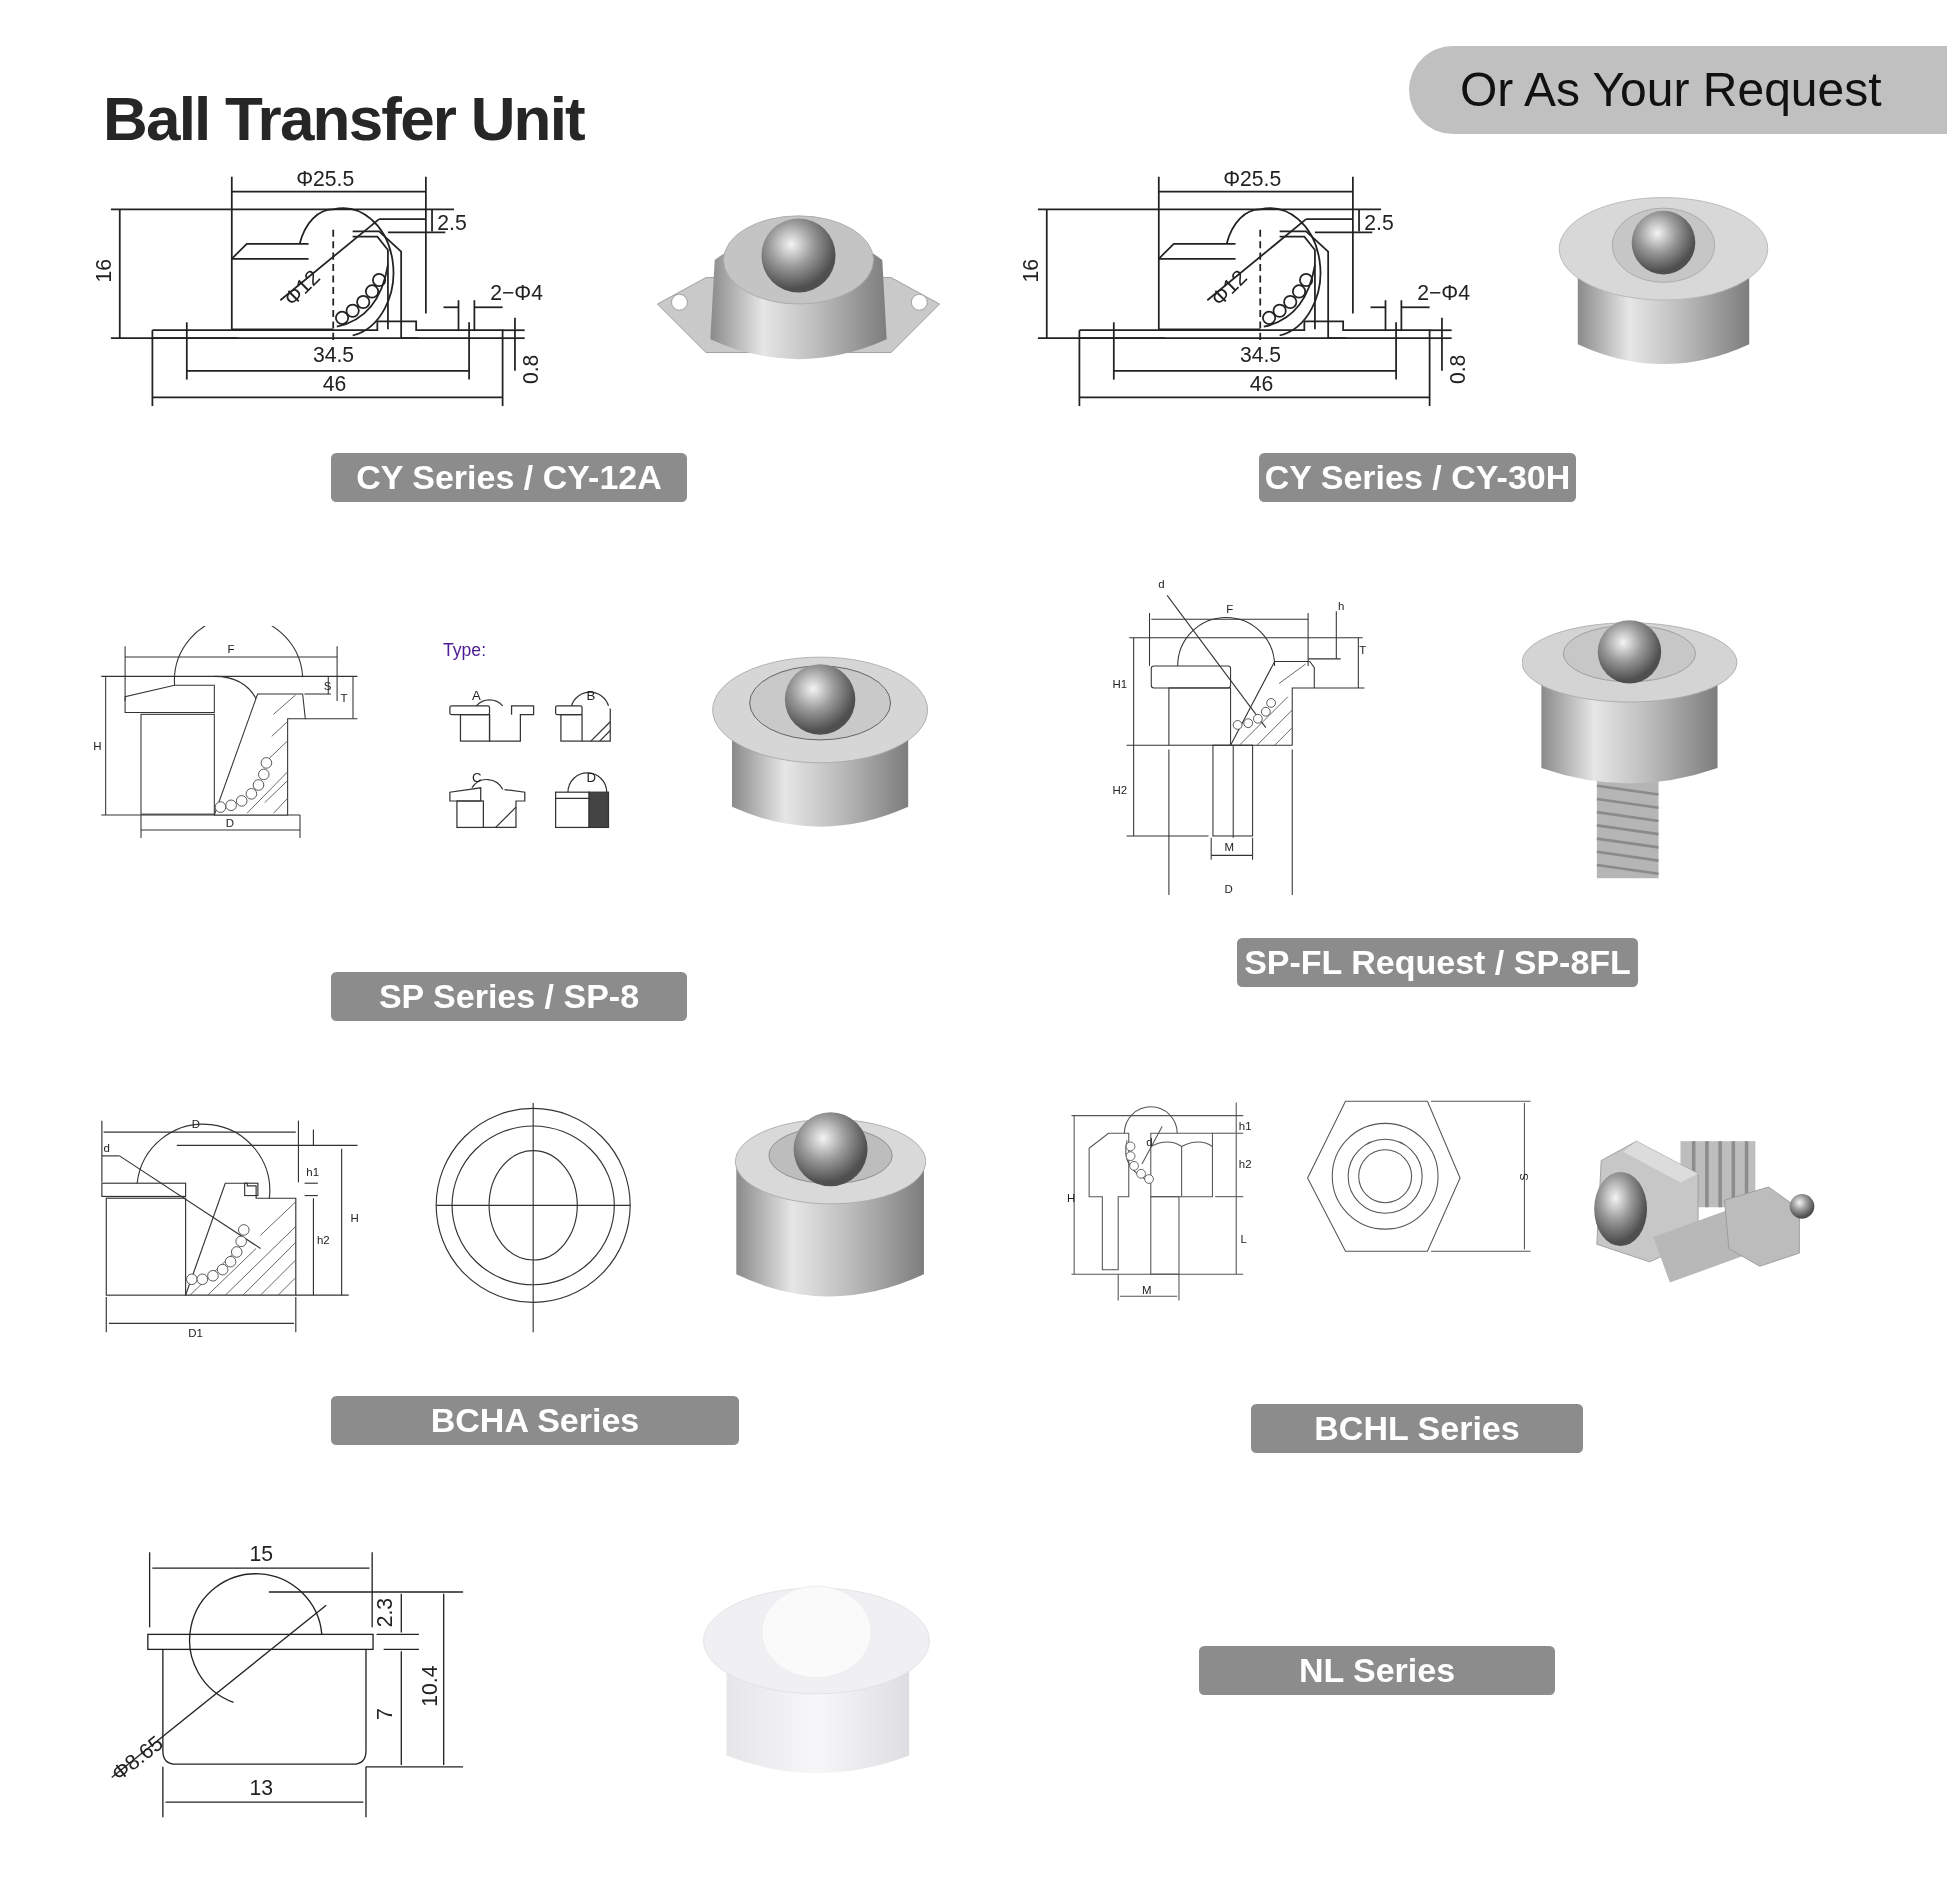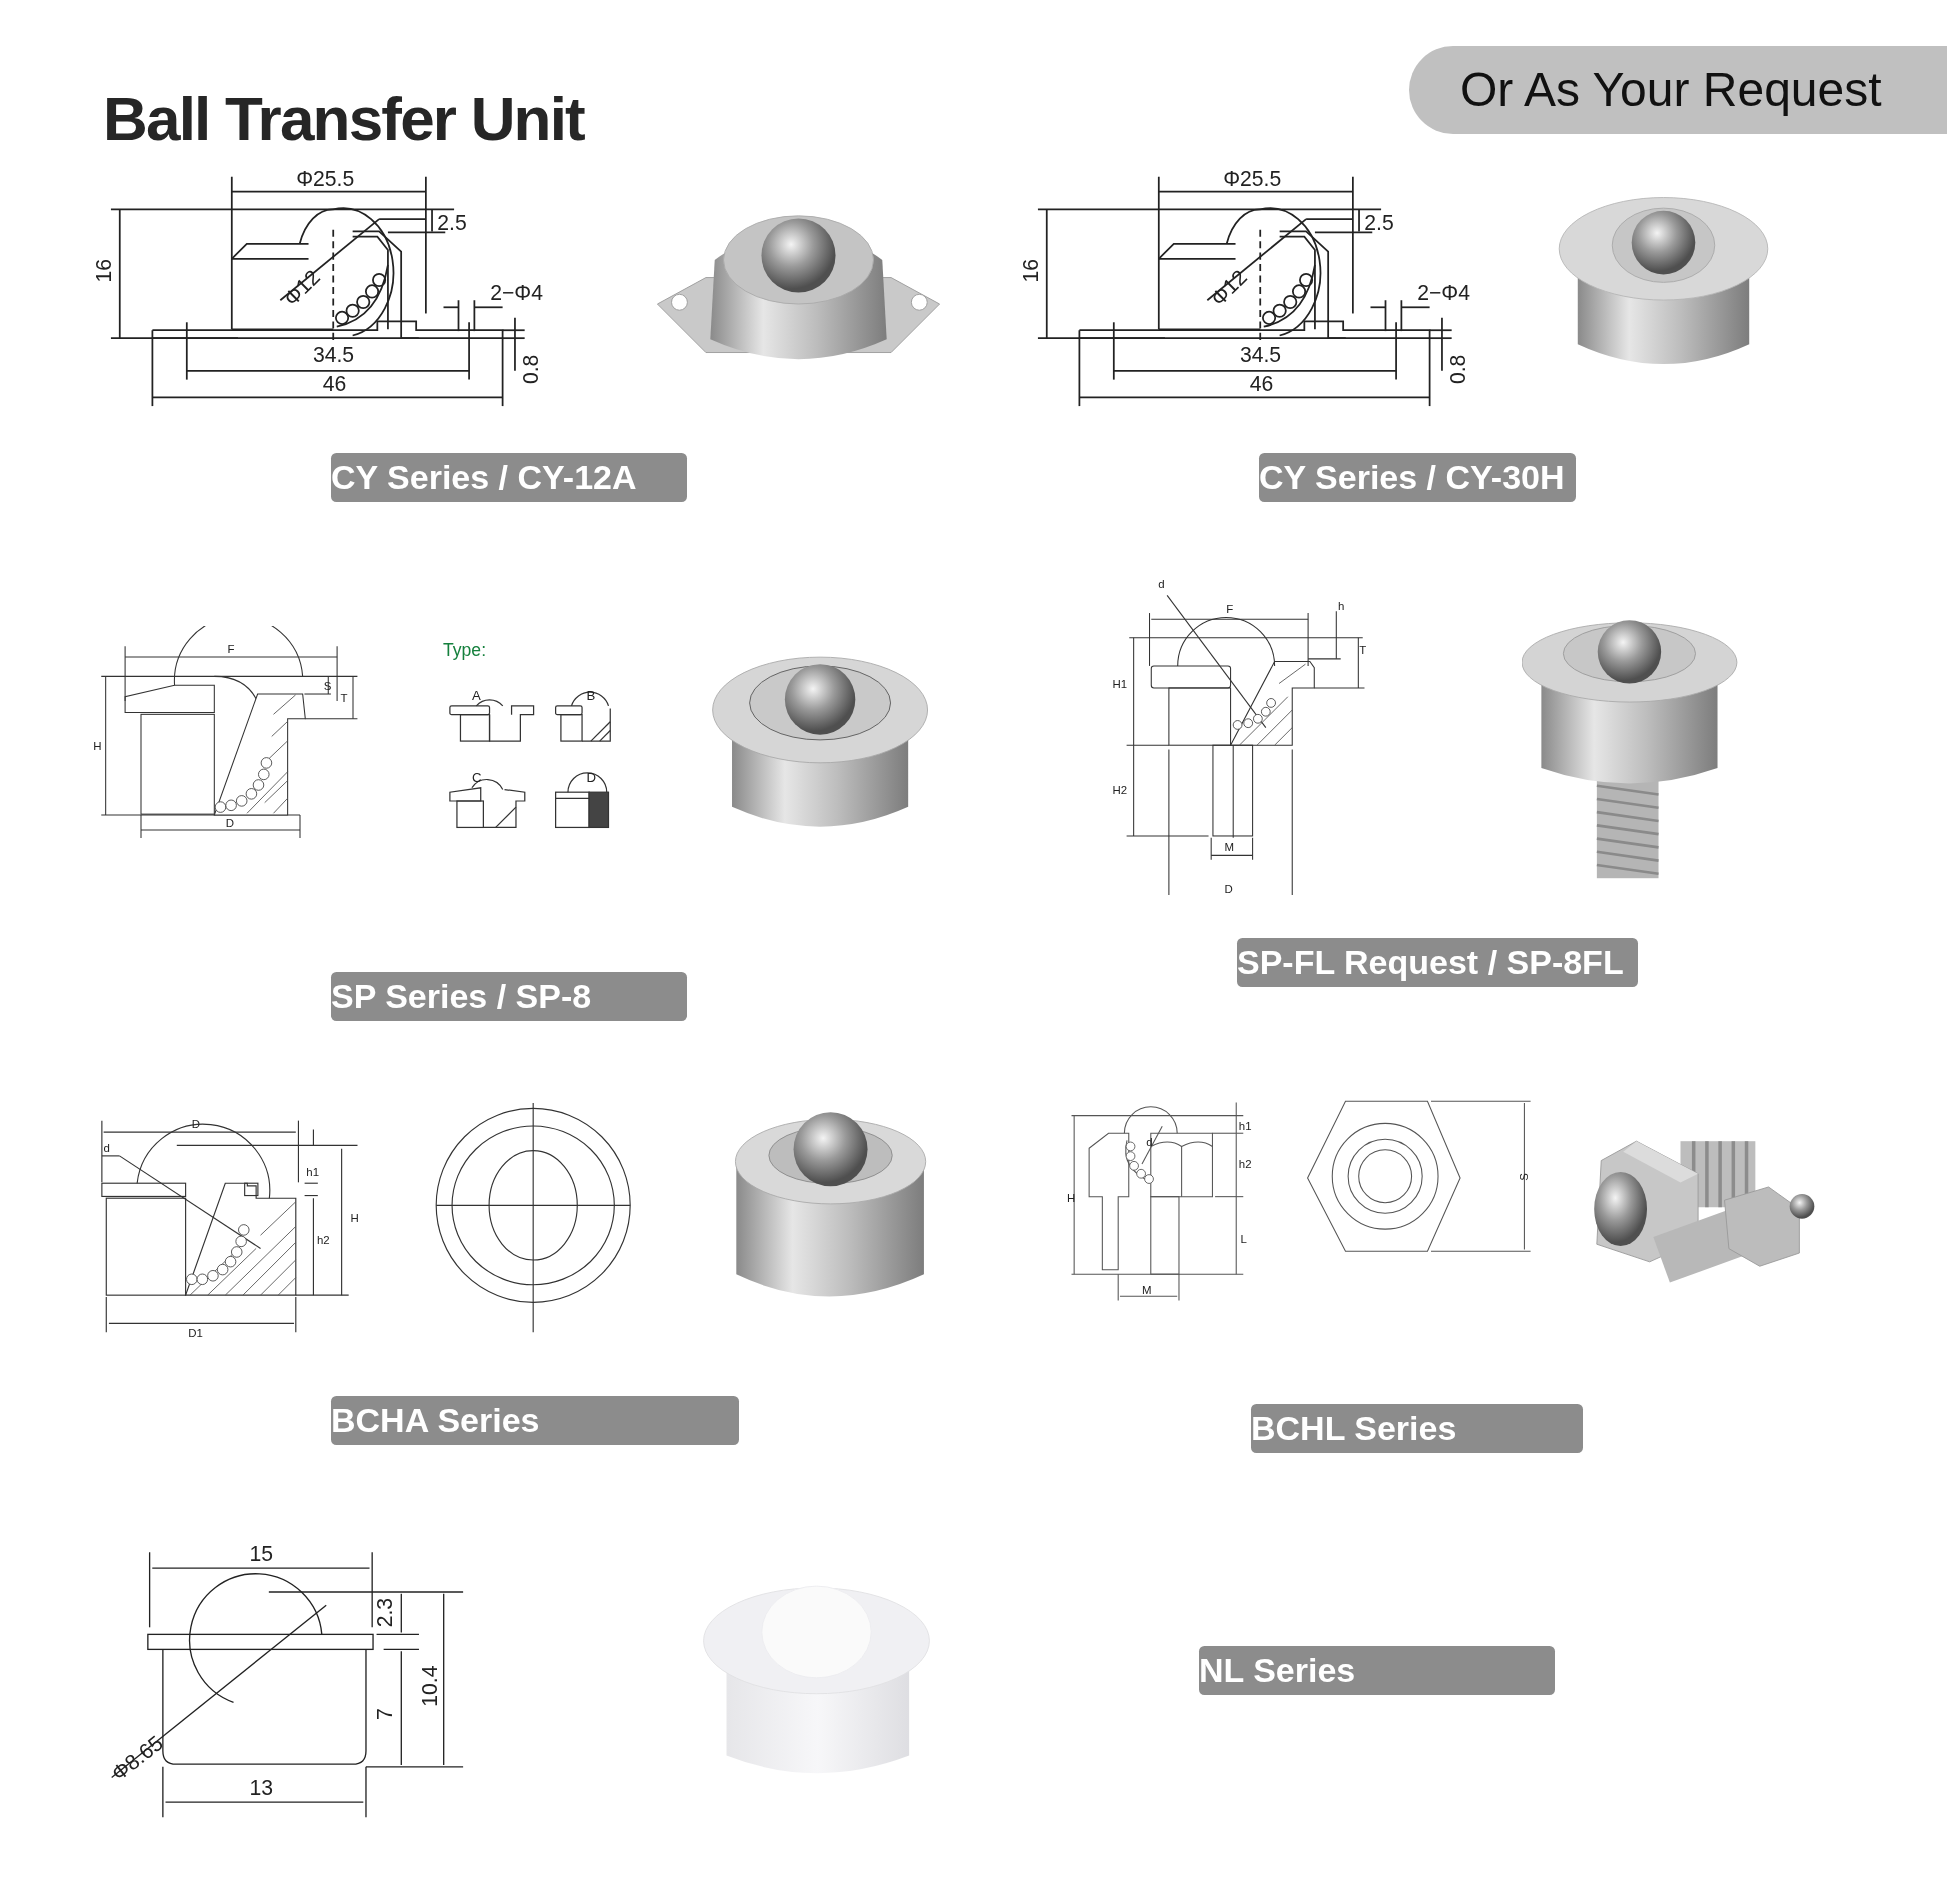--- a/index.html
+++ b/index.html
@@ -1,21 +1,21 @@
 <!DOCTYPE html>
 <html style="font-size:14px"><head>
 <meta charset="utf-8">
 <style>
   html,body{margin:0;padding:0;background:#ffffff;}
   body{width:1947px;height:1904px;position:relative;overflow:hidden;font-family:"Liberation Sans",sans-serif;color:#222;}
   .abs{position:absolute;}
   .title{left:103px;top:46px;font-size:62px;font-weight:bold;letter-spacing:-1.8px;color:#262626;white-space:nowrap;margin-top:37px;}
   .pill{left:1409px;top:46px;width:565px;height:88px;background:#c0c0c0;border-radius:44px 0 0 44px;}
   .pill span{position:absolute;left:51px;top:16px;font-size:48px;color:#111;white-space:nowrap;}
-  .label{background:#8c8c8c;color:#fff;font-weight:bold;font-size:34px;border-radius:5.3px;height:49px;line-height:49px;white-space:nowrap;}
+  .label{background:#8c8c8c;color:#fff;font-weight:bold;font-size:34px;border-radius:5.3px;height:49px;line-height:49px;text-align:center;white-space:nowrap;}
   svg text{font-family:"Liberation Sans",sans-serif;}
   .dim{font-size:24px;fill:#222;}
   .sm{font-size:13px;fill:#222;}
 </style>
 </head>
 <body>
 
 <div class="abs title">Ball Transfer Unit</div>
 <div class="abs pill">
   <span>Or As Your Request</span>
@@ -198,21 +198,21 @@
       <circle cx="199" cy="168" r="6"></circle>
       <circle cx="202" cy="155" r="6"></circle>
   </g>
   <text class="sm" x="158" y="30">F</text>
   <text class="sm" x="267" y="73">S</text>
   <text class="sm" x="286" y="86">T</text>
   <text class="sm" x="6" y="140">H</text>
   <text class="sm" x="156" y="228">D</text>
 </svg>
 
-<div class="abs" style="left:443px;top:640px;font-size:17.6px;color:#15803d">Type:</div>
+<div class="abs" style="left:443px;top:640px;font-size:17.6px;color:#4c1d95">Type:</div>
 <svg class="abs" style="left:441px;top:675px" width="194" height="163" viewBox="0 0 220 185">
   <g stroke="#333" stroke-width="1.4" fill="none">
     <g transform="translate(10,20)">
         <rect x="0" y="15" width="45" height="10" rx="2"></rect>
         <rect x="12" y="25" width="33" height="30"></rect>
         <path d="M30,15 A20,20 0 0 1 60,15"></path>
         <path d="M45,25 L45,55 L80,55 L80,25 L95,25 L95,15 L70,15 L70,25"></path>
       </g>
     <g transform="translate(130,20)">
         <rect x="0" y="15" width="30" height="10" rx="2"></rect>

